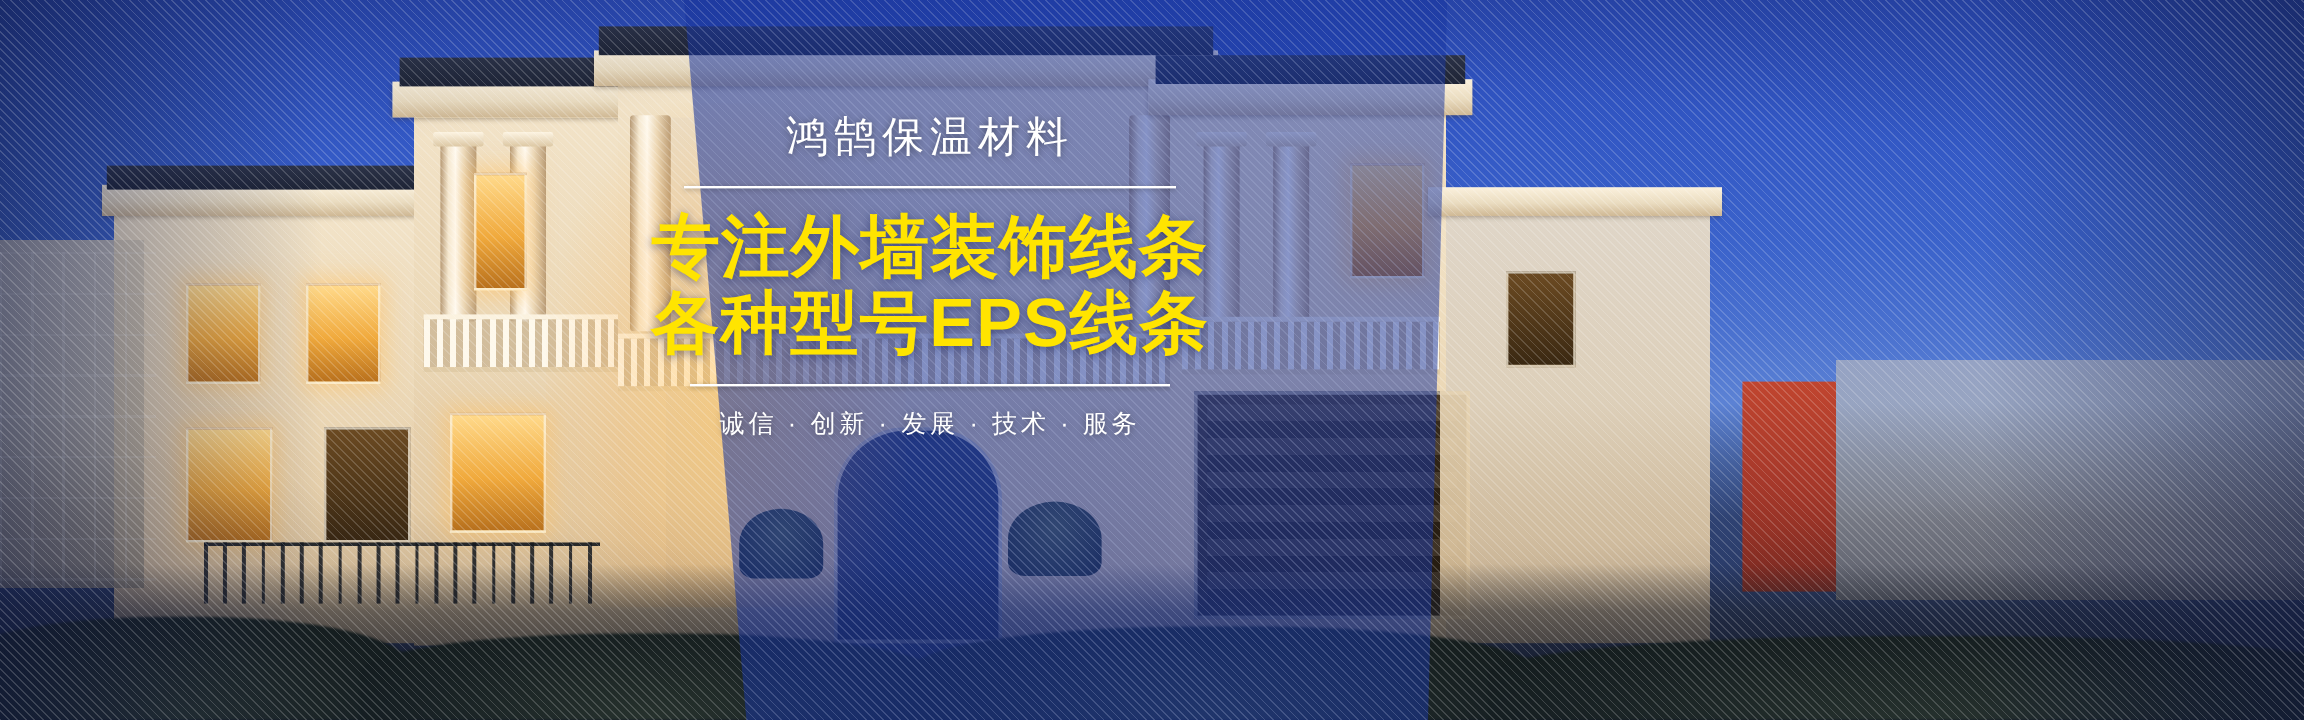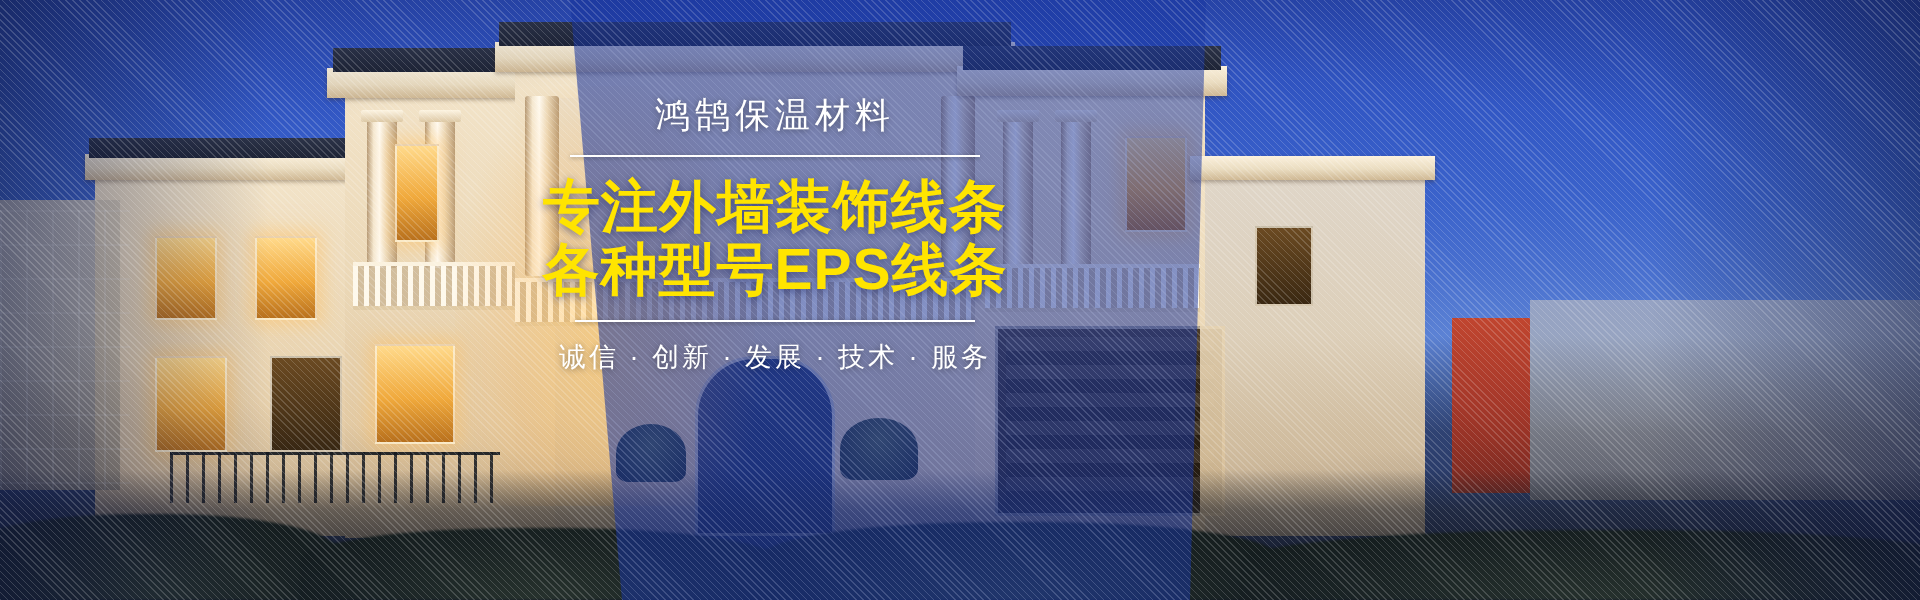--- a/index.html
+++ b/index.html
@@ -198,21 +198,21 @@
     color:#ffe400;
     font-size:57px;
     font-weight:bold;
     line-height:1.12;
     letter-spacing:1px;
     white-space:nowrap;
     text-shadow:0 2px 8px rgba(20,30,90,.55);
   }
   .tagline{
     color:#ffffff;
-    font-size:27px;
+    font-size:21px;
     letter-spacing:3px;
     margin-top:17px;
     white-space:nowrap;
     text-shadow:0 1px 6px rgba(0,0,0,.4);
   }
 </style>
 </head>
 <body>
 
 <div id="banner">

